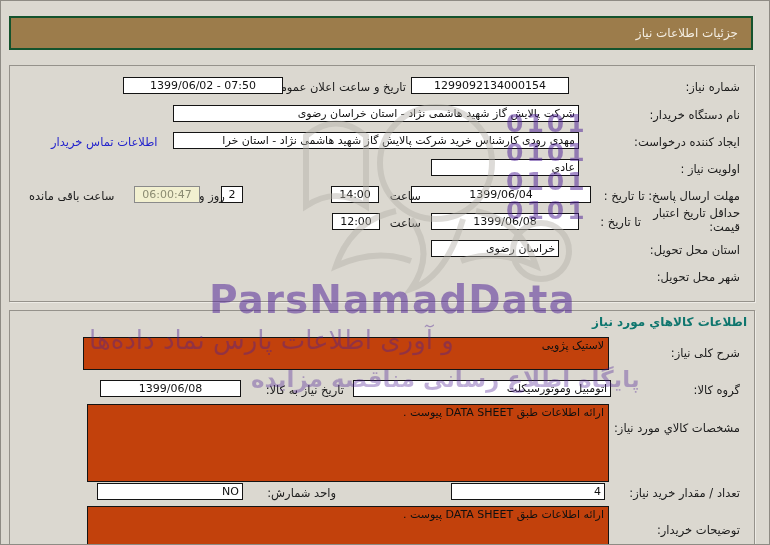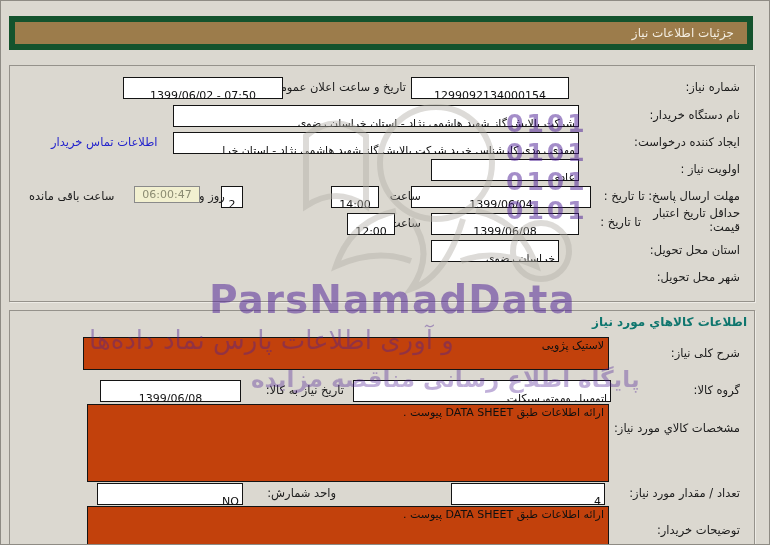--- a/index.html
+++ b/index.html
@@ -1,32 +1,32 @@
 <!DOCTYPE html>
 <html lang="fa" dir="rtl"><head>
 <meta charset="utf-8">
 <style>
   html,body{margin:0;padding:0;}
   body{font-family:"DejaVu Sans",sans-serif;background:#e9e7e2;}
   #screen{position:relative;width:770px;height:545px;background:#dbd8d0;overflow:hidden;
           border:1px solid #8e8b84;box-sizing:border-box;direction:rtl;}
   
   .titlebar{position:absolute;left:8px;top:15px;width:744px;height:34px;box-sizing:border-box;
-            background:#9c7c4b;border:6px solid #14532d;color:#f3ede1;font-size:12px;
+            background:#9c7c4b;border:2px solid #14532d;color:#f3ede1;font-size:12px;
             display:flex;align-items:center;padding:0 13px;}
   
   .grp{position:absolute;border:1px solid #95928b;box-shadow:1px 1px 0 #edebe5;}
   #grp-general{left:8px;top:64px;width:744px;height:235px;}
   #grp-goods{left:8px;top:309px;width:744px;height:250px;}
   
   .lbl{position:absolute;font-size:11.5px;color:#1c1c1c;white-space:nowrap;z-index:2;}
   .bold{font-weight:bold;font-size:12px;color:#0f766e;}
   
   .box{position:absolute;background:#fff;border:1px solid #141414;height:17px;font-size:11px;
-       line-height:15px;padding:10px 3px;box-sizing:border-box;overflow:hidden;color:#101010;
+       line-height:15px;padding:0 3px;box-sizing:border-box;overflow:hidden;color:#101010;
        white-space:nowrap;z-index:2;}
   .center{text-align:center;direction:ltr;}
   .ta{position:absolute;background:#c2410c;border:1px solid #141414;font-size:11px;line-height:14px;
       padding:1px 4px;box-sizing:border-box;overflow:hidden;color:#101010;z-index:2;}
   .link{position:absolute;font-size:11.5px;color:#2323cc;white-space:nowrap;cursor:pointer;z-index:2;}
   .countdown{position:absolute;background:#f2f0d0;border:1px solid #8a8a8a;height:17px;
              box-sizing:border-box;font-size:11px;line-height:15px;text-align:center;direction:ltr;
              color:#8b8b72;z-index:2;}
   
   #wm{position:absolute;inset:0;pointer-events:none;z-index:5;}
@@ -72,42 +72,42 @@
   <div class="box center" style="left:220px;top:185px;width:22px">2</div>
   <div class="lbl" style="left:198px;top:188px">روز و</div>
   <div class="countdown" style="left:133px;top:185px;width:66px">06:00:47</div>
   <div class="lbl" style="left:28px;top:188px">ساعت باقی مانده</div>
 
   <div class="lbl" style="right:29px;top:205px">حداقل تاریخ اعتبار</div>
   <div class="lbl" style="right:29px;top:219px">قیمت:</div>
   <div class="lbl" style="right:128px;top:214px">تا تاریخ :</div>
   <div class="box center" style="left:430px;top:212px;width:148px">1399/06/08</div>
   <div class="lbl" style="right:348px;top:215px">ساعت</div>
-  <div class="box center" style="left:346px;top:212px;width:48px">12:00</div>
+  <div class="box center" style="left:331px;top:212px;width:48px">12:00</div>
 
   <div class="lbl" style="right:29px;top:242px">استان محل تحویل:</div>
   <div class="box" style="left:430px;top:239px;width:128px">خراسان رضوی</div>
 
   <div class="lbl" style="right:29px;top:269px">شهر محل تحویل:</div>
 
   <div class="grp" id="grp-goods"></div>
   <div class="lbl bold" style="right:22px;top:314px">اطلاعات کالاهاي مورد نیاز</div>
 
   <div class="lbl" style="right:29px;top:345px">شرح کلی نیاز:</div>
   <div class="ta" style="left:82px;top:336px;width:526px;height:33px">لاستیک پژویی</div>
 
   <div class="lbl" style="right:29px;top:382px">گروه کالا:</div>
   <div class="box" style="left:352px;top:379px;width:258px">اتومبیل وموتورسیکلت</div>
   <div class="lbl" style="right:425px;top:382px">تاریخ نیاز به کالا:</div>
   <div class="box center" style="left:99px;top:379px;width:141px">1399/06/08</div>
 
   <div class="lbl" style="right:29px;top:420px">مشخصات کالاي مورد نیاز:</div>
   <div class="ta" style="left:86px;top:403px;width:522px;height:78px">ارائه اطلاعات طبق  DATA SHEET  پیوست .</div>
 
-  <div class="lbl" style="right:29px;top:485px">تعداد / مقدار مورد نیاز:</div>
+  <div class="lbl" style="right:29px;top:485px">تعداد / مقدار خرید نیاز:</div>
   <div class="box" style="left:450px;top:482px;width:154px">4</div>
   <div class="lbl" style="right:433px;top:485px">واحد شمارش:</div>
   <div class="box" style="left:96px;top:482px;width:146px">NO</div>
 
   <div class="lbl" style="right:29px;top:522px">توضیحات خریدار:</div>
   <div class="ta" style="left:86px;top:505px;width:522px;height:55px">ارائه اطلاعات طبق  DATA SHEET  پیوست .</div>
 
   <div id="wm">
     <svg id="wm-art" width="430" height="200" viewBox="0 0 430 200" fill="none">
       <g stroke="#b4b1a9" stroke-width="6" fill="none">

